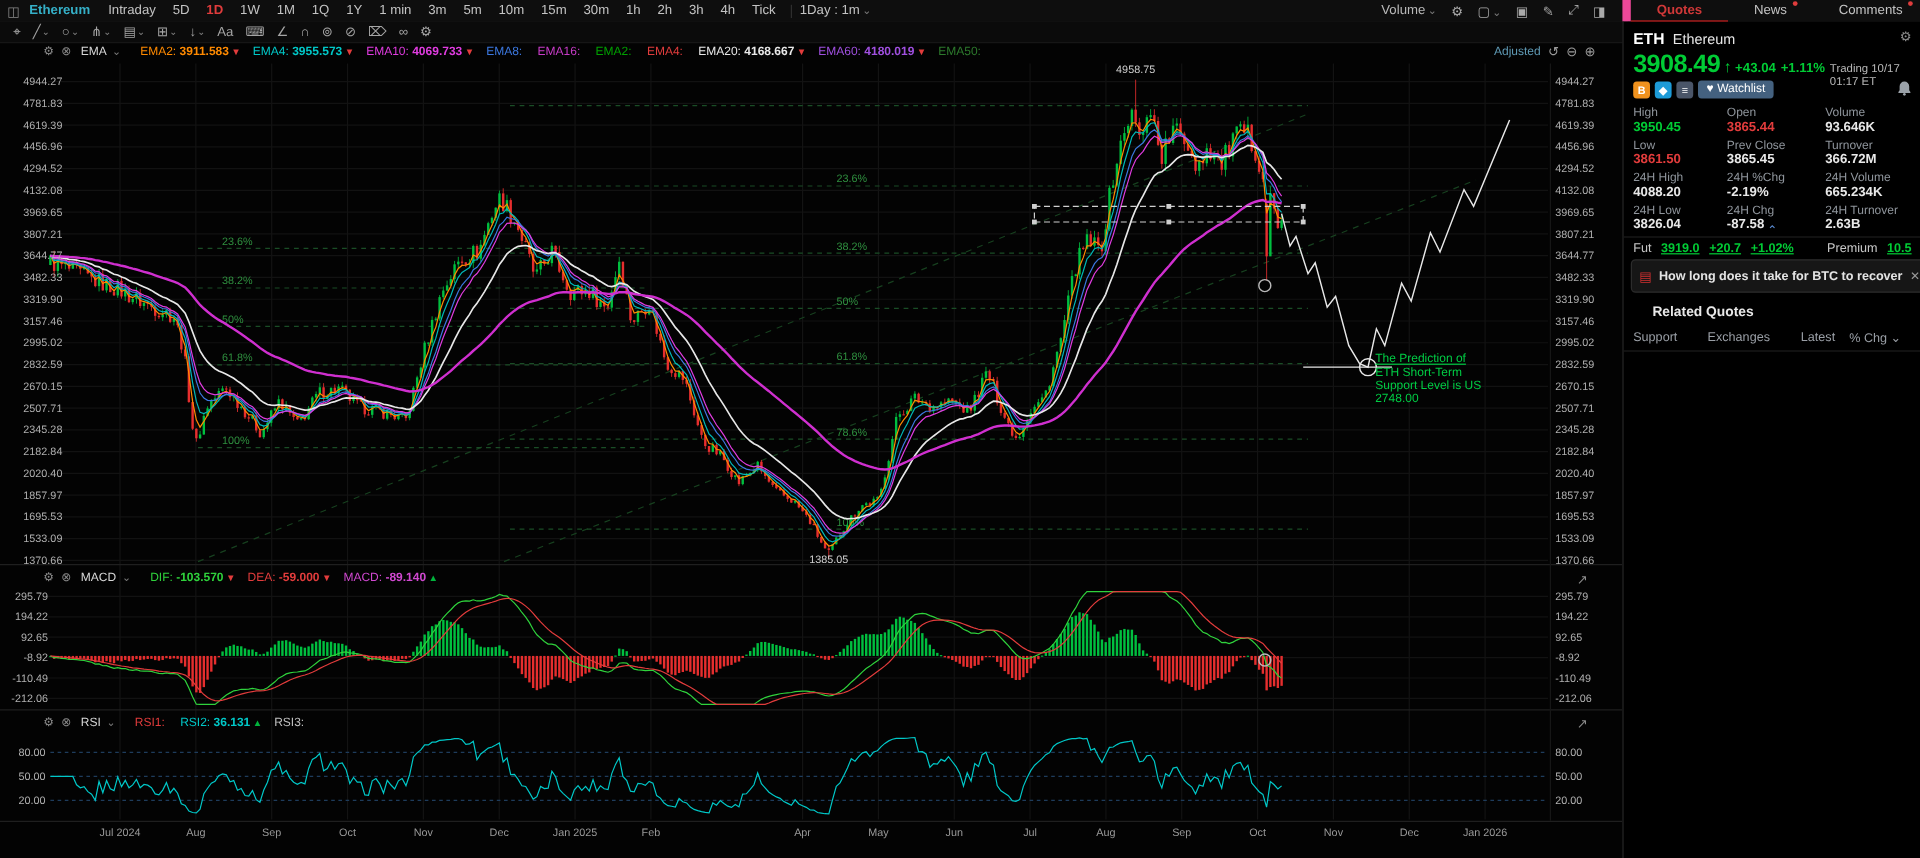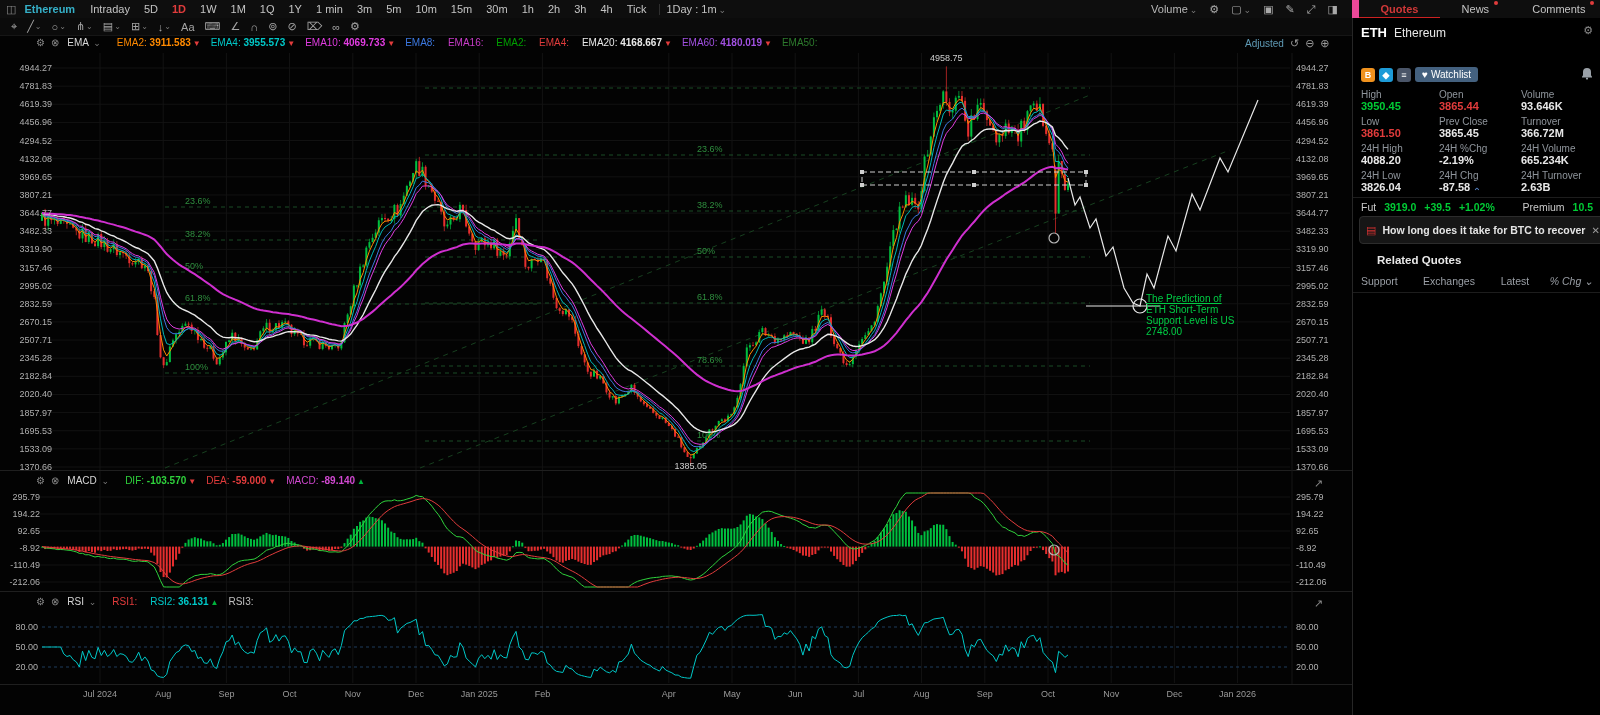--- a/index.html
+++ b/index.html
@@ -48,29 +48,29 @@
   .badges{position:absolute;top:49px;left:8px;display:flex;align-items:center;gap:4px;}
   .badge{width:14px;height:14px;border-radius:3px;display:flex;align-items:center;justify-content:center;font-size:9px;font-weight:bold;color:#fff;}
   .watchpill{height:15px;padding:0 7px;border-radius:3px;background:#44617f;color:#fff;font-size:10px;display:flex;align-items:center;gap:3px;cursor:pointer;}
   .bell{position:absolute;top:49px;right:8px;cursor:pointer;}
   .stats{position:absolute;top:71px;left:8px;display:grid;grid-template-columns:78px 82px 80px;grid-row-gap:3px;}
   .stat .lb{color:#8f959c;font-size:10px;line-height:11px;}
   .stat .vl{color:#e8e8e8;font-size:11px;font-weight:bold;line-height:13px;}
   .collapse{position:absolute;top:168px;left:0;width:248px;text-align:center;color:#5a8ad0;font-size:10px;cursor:pointer;}
   .sb-div{position:absolute;left:0;width:248px;height:1px;background:#1d1d1d;}
   .futrow{position:absolute;top:183px;left:8px;right:8px;display:flex;align-items:center;gap:8px;font-size:10.5px;}
-  .futrow .g{color:#00cc35;font-weight:bold;}
+  .futrow .g{color:#00cc35;font-weight:bold;text-decoration:underline;}
   .futrow .lbl{color:#c9c9c9;}
   .newsbox{position:absolute;top:198px;left:6px;width:234px;height:26px;background:#161616;border:1px solid #2c2c2c;border-radius:4px;display:flex;align-items:center;padding:0 6px;cursor:pointer;}
   .newsico{color:#d03030;font-size:11px;margin-right:6px;}
   .newstxt{color:#e4e4e4;font-size:10.5px;font-weight:bold;white-space:nowrap;overflow:hidden;flex:1;}
   .newsx{color:#9a9a9a;margin-left:6px;font-size:10px;cursor:pointer;}
   .rq-title{position:absolute;top:236px;left:24px;color:#e8e8e8;font-size:11.5px;font-weight:bold;}
   .rq-head{position:absolute;top:257px;left:8px;right:8px;display:flex;color:#9a9fa6;font-size:10.5px;}
-  .rq-head .c1{width:62px;}.rq-head .c2{flex:1;}.rq-head .c3{width:52px;text-align:center;}.rq-head .c4{width:52px;text-align:right;cursor:pointer;font-style:italic;}
+  .rq-head .c1{width:62px;}.rq-head .c2{flex:1;}.rq-head .c3{width:52px;text-align:center;}.rq-head .c4{width:52px;cursor:pointer;}
   .rq-div{position:absolute;top:274px;left:0;width:248px;height:1px;background:#1d1d1d;}
   svg text{font-family:"Liberation Sans",sans-serif;}
 </style>
 </head>
 <body>
 
 <div class="app">
 
   <svg id="csvg" width="1352" height="715" style="position:absolute;top:0;left:0;">
       <rect x="0" y="18" width="1352" height="697" fill="#030303"></rect>
@@ -1409,20 +1409,27 @@
     <span id="rsi-items"><span class="leg"><span style="color: rgb(226, 60, 60);">RSI1: </span><span style="color: rgb(226, 60, 60); font-weight: bold;"></span></span><span class="leg"><span style="color: rgb(0, 200, 200);">RSI2: </span><span style="color: rgb(0, 200, 200); font-weight: bold;">36.131</span><span class="arr" style="color: rgb(0, 180, 60);">▲</span></span><span class="leg"><span style="color: rgb(192, 192, 192);">RSI3: </span><span style="color: rgb(192, 192, 192); font-weight: bold;"></span></span></span>
   </div>
   <span class="expand-ic" style="top:597px;left:1314px;">↗</span>
 
   <div class="sb">
     <div class="sb-title">
       <span class="sb-sym">ETH</span>
       <span class="sb-name">Ethereum</span>
     </div>
     <span class="sb-gear">⚙</span>
+    <div class="sb-pricerow">
+      <span class="sb-price">3908.49</span>
+      <span class="sb-uparr">↑</span>
+      <span class="sb-chg">+43.04</span>
+      <span class="sb-chg">+1.11%</span>
+      <span class="sb-session">Trading 10/17 01:17 ET</span>
+    </div>
     <div class="badges">
       <span id="badge-slot" style="display: flex; gap: 4px;">
           <span class="badge" style="background: rgb(240, 146, 30);">B</span>
           <span class="badge" style="background: rgb(29, 155, 216);">◆</span>
           <span class="badge" style="background: rgb(74, 85, 104);">≡</span>
         </span>
       <span class="watchpill">
           <span>♥</span>
           <span>Watchlist</span>
         </span>
@@ -1481,21 +1488,21 @@
         <div class="stat">
           <div class="lb">24H Turnover</div>
           <div class="vl" style="color: rgb(232, 232, 232);">2.63B</div>
         </div>
       </div>
     <div class="collapse">⌃</div>
     <div class="sb-div" style="top:179px;"></div>
     <div class="futrow">
       <span class="lbl">Fut</span>
       <span class="g">3919.0</span>
-      <span class="g">+39.5</span>
+      <span class="g">+20.7</span>
       <span class="g">+1.02%</span>
       <span class="lbl" style="margin-left:auto;">Premium</span>
       <span class="g">10.5</span>
     </div>
     <div class="newsbox">
       <span class="newsico">▤</span>
       <span class="newstxt">How long does it take for BTC to recover from ...</span>
       <span class="newsx">✕</span>
     </div>
     <div class="rq-title">Related Quotes</div>

